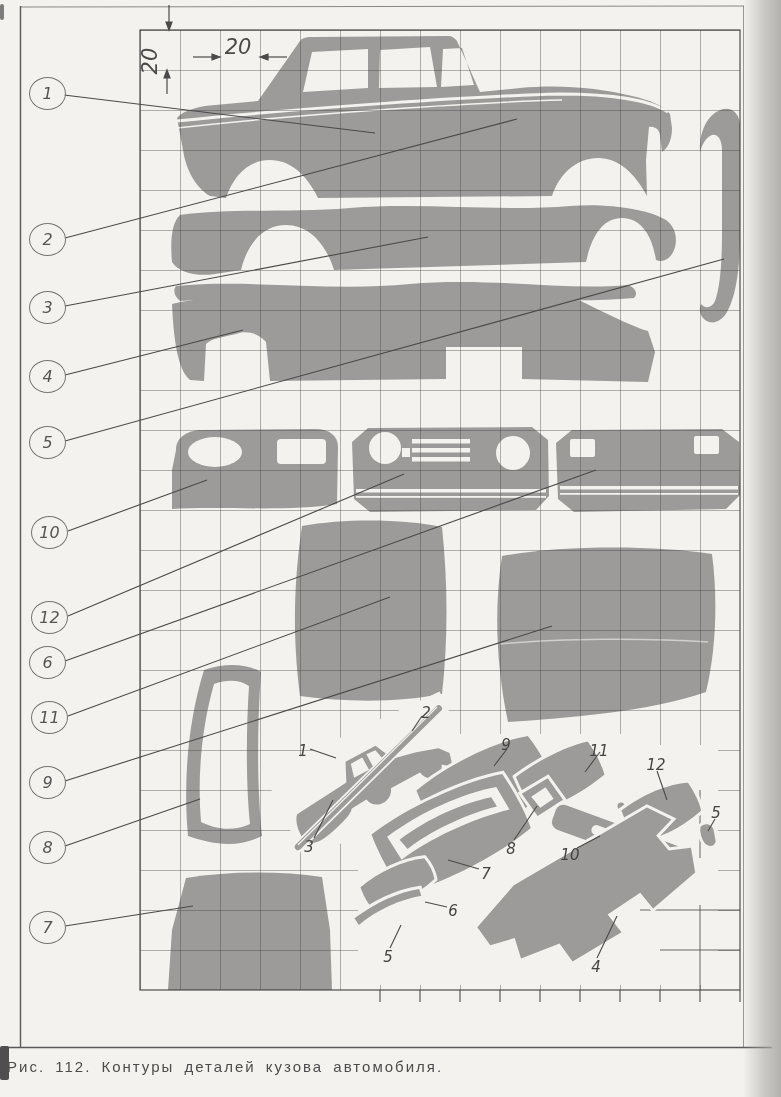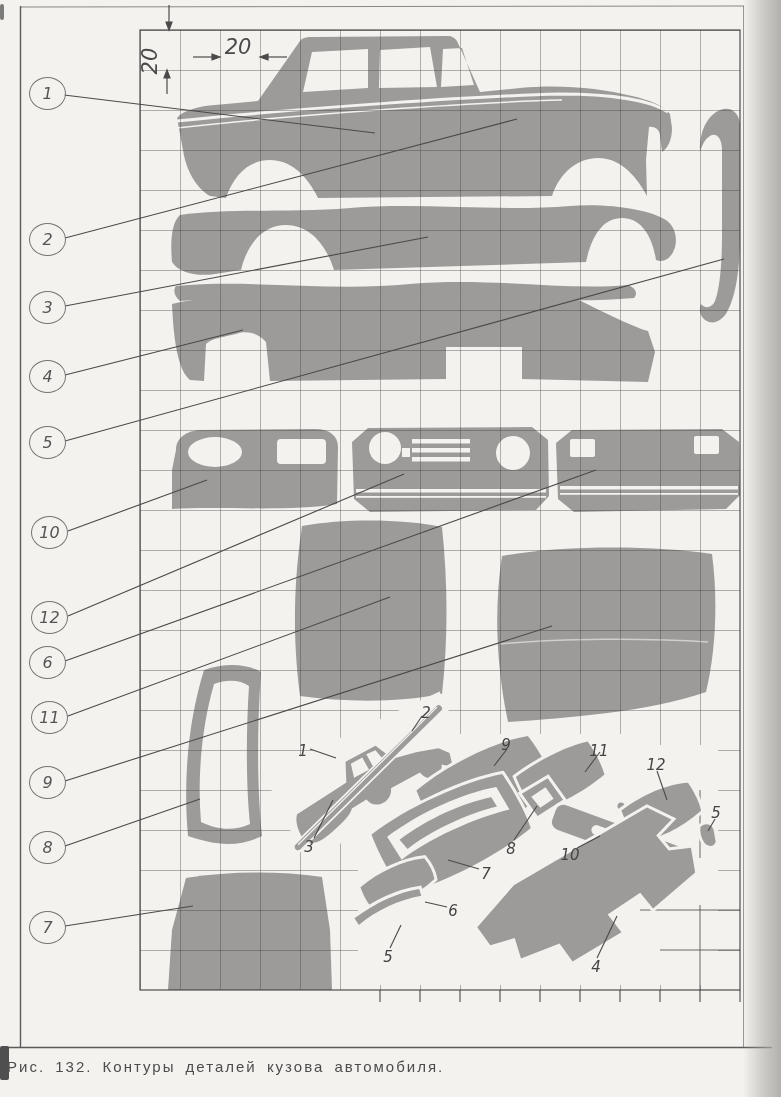--- a/index.html
+++ b/index.html
@@ -316,18 +316,18 @@
   <div class="callout" style="left:29px;top:360px;">4</div>
   <div class="callout" style="left:29px;top:426px;">5</div>
   <div class="callout" style="left:31px;top:516px;">10</div>
   <div class="callout" style="left:31px;top:601px;">12</div>
   <div class="callout" style="left:29px;top:646px;">6</div>
   <div class="callout" style="left:31px;top:701px;">11</div>
   <div class="callout" style="left:29px;top:766px;">9</div>
   <div class="callout" style="left:29px;top:831px;">8</div>
   <div class="callout" style="left:29px;top:911px;">7</div>
 
-  <div class="caption">Рис. 132. Контуры деталей кузова автомобиля.</div>
+  <div class="caption">Рис. 112. Контуры деталей кузова автомобиля.</div>
 
   <div class="edge-shadow"></div>
   <div class="smudge-bl"></div>
   <div class="smudge-tl"></div>
 </div>
 
 </body></html>

